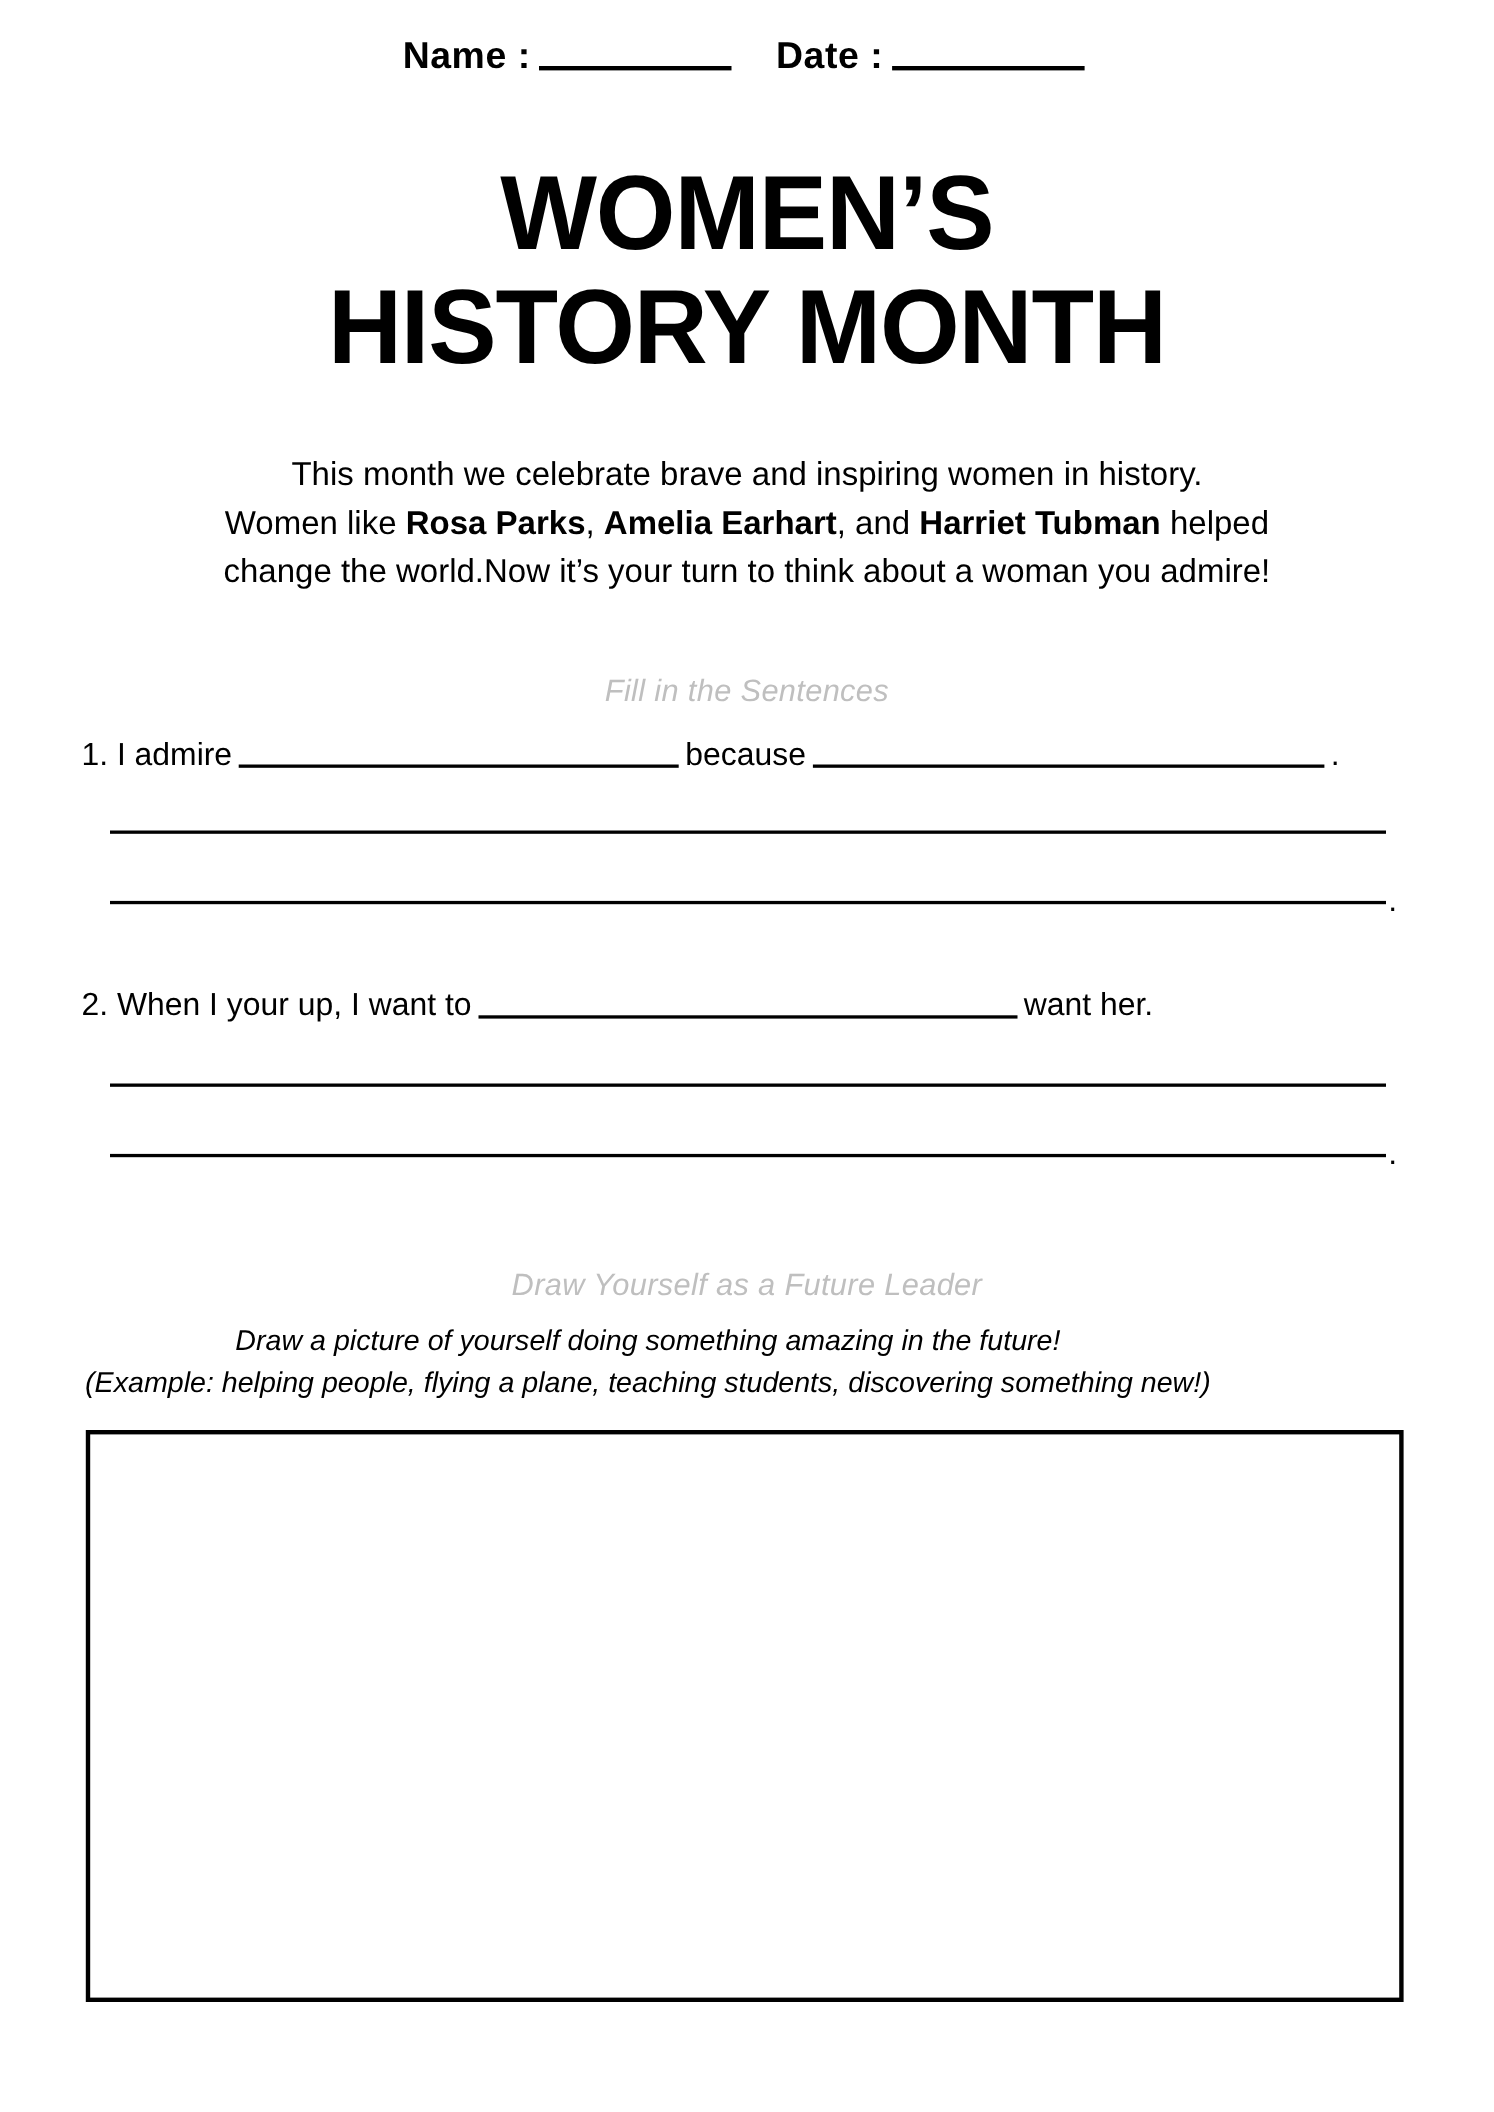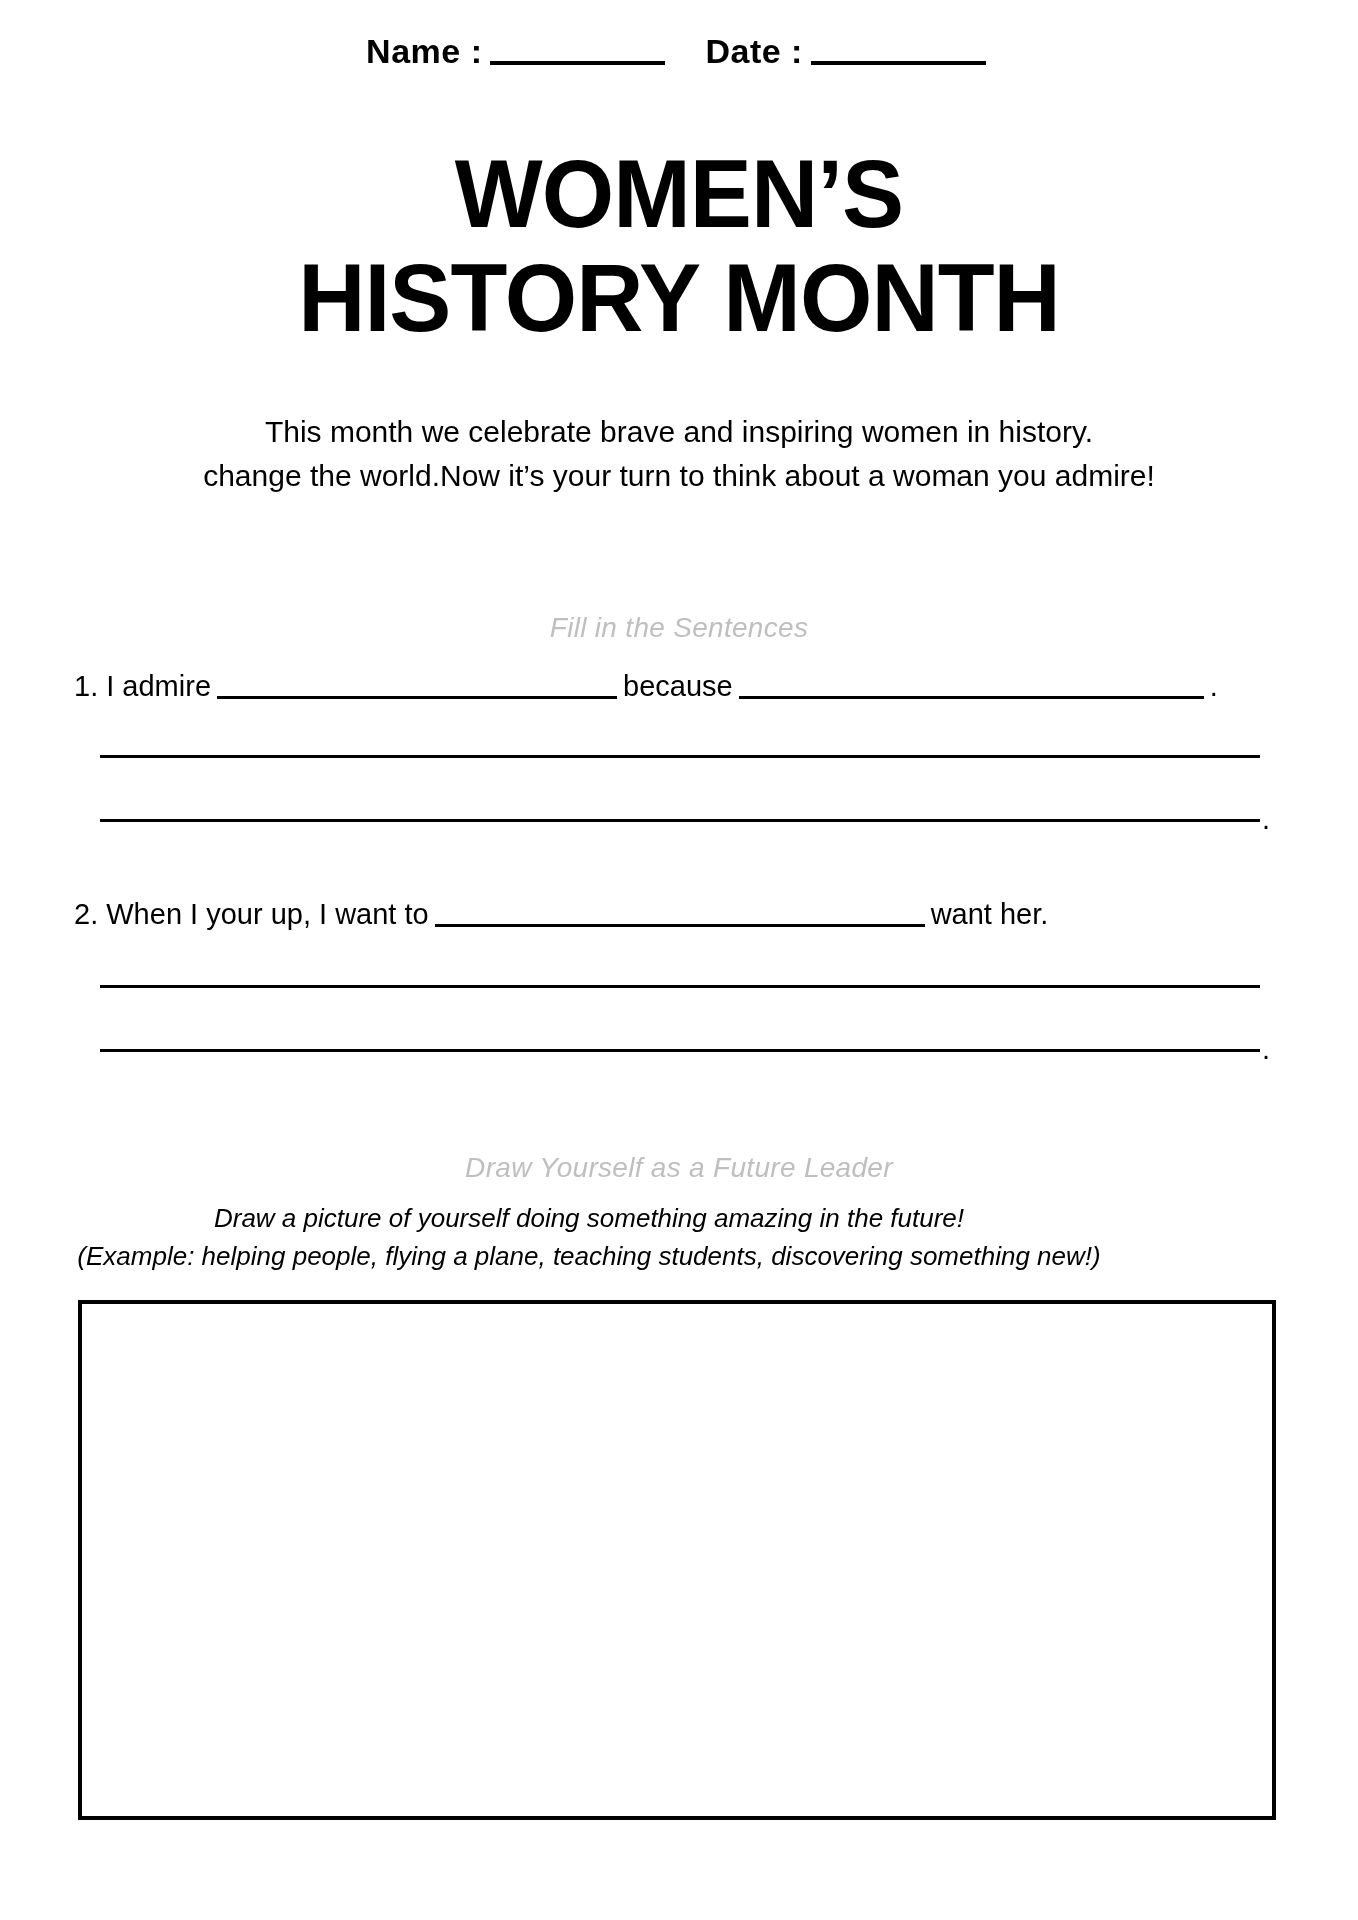--- a/index.html
+++ b/index.html
@@ -180,20 +180,21 @@
     <span class="nd-label">Name :</span><span class="nd-blank"></span><span class="nd-gap"></span><span class="nd-label">Date :</span><span class="nd-blank"></span>
   </div>
 
   <div class="title-block">
     <div class="title-line l1">WOMEN’S</div>
     <div class="title-line l2">HISTORY MONTH</div>
   </div>
 
   <div class="intro">
     <div>This month we celebrate brave and inspiring women in history.</div>
+    <div><span>Women like </span><b>Rosa Parks</b><span>, </span><b>Amelia Earhart</b><span>, and </span><b>Harriet Tubman</b><span> helped</span></div>
     <div>change the world.Now it’s your turn to think about a woman you admire!</div>
   </div>
 
   <div class="section-heading" id="fill-heading">Fill in the Sentences</div>
 
   <div class="sentences">
 
     <div class="q-line" id="q1-line"><span>1.</span> <span>I admire</span><span class="fill-blank fb-w1"></span><span>because</span><span class="fill-blank fb-w2"></span><span>.</span></div>
 
     <div class="rule" id="rule1"></div>

